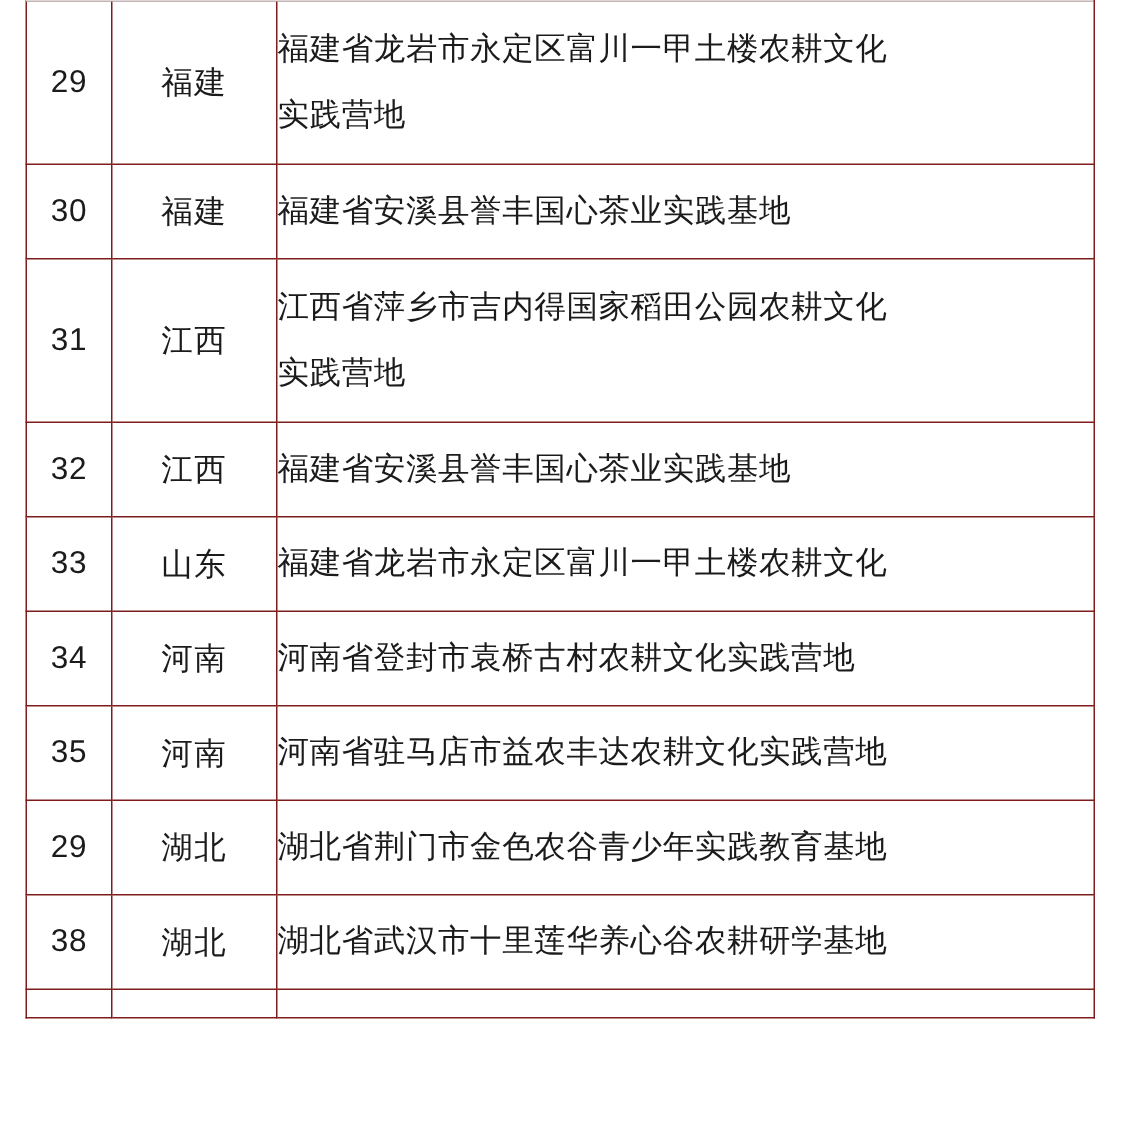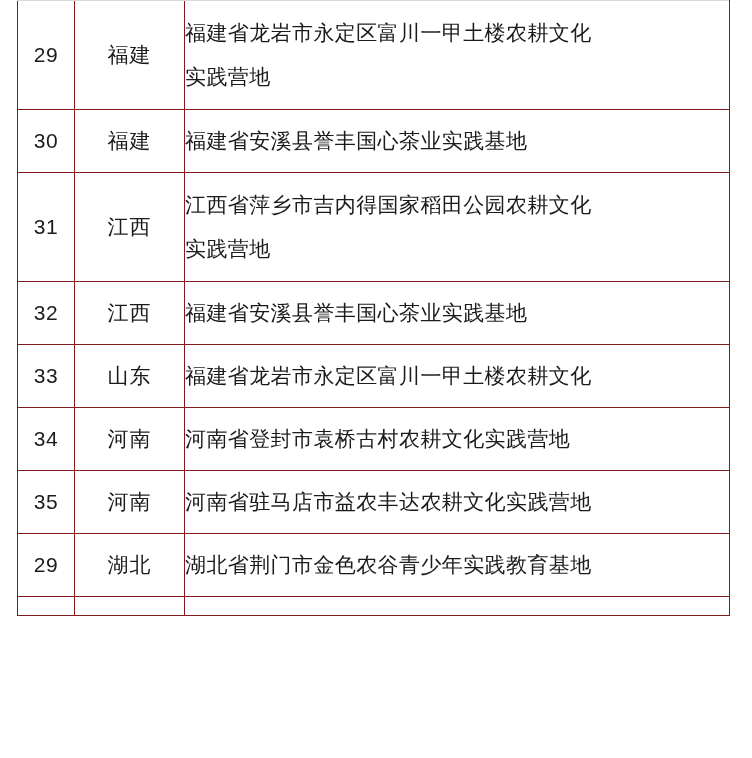--- a/index.html
+++ b/index.html
@@ -134,20 +134,27 @@
             <span class="name-wrap">河南省驻马店市益农丰达农耕文化实践营地</span>
           </td>
       </tr>
       <tr class="row-1line">
         <td class="cell-index">29</td>
         <td class="cell-region">湖北</td>
         <td class="cell-name">
             <span class="name-wrap">湖北省荆门市金色农谷青少年实践教育基地</span>
           </td>
       </tr>
+      <tr class="row-1line">
+        <td class="cell-index">38</td>
+        <td class="cell-region">湖北</td>
+        <td class="cell-name">
+            <span class="name-wrap">湖北省武汉市十里莲华养心谷农耕研学基地</span>
+          </td>
+      </tr>
       <tr class="row-partial">
         <td class="cell-index"></td>
         <td class="cell-region"></td>
         <td class="cell-name">
             <span class="name-wrap"></span>
           </td>
       </tr>
     </tbody>
   </table>
 </div>

